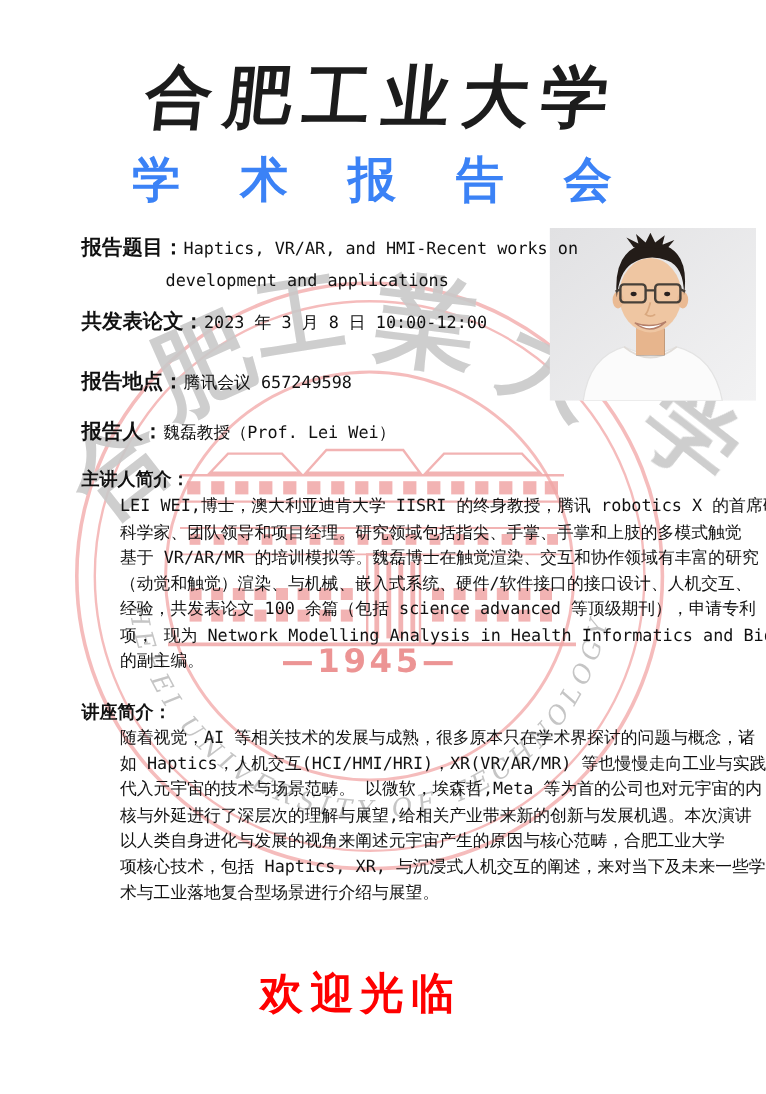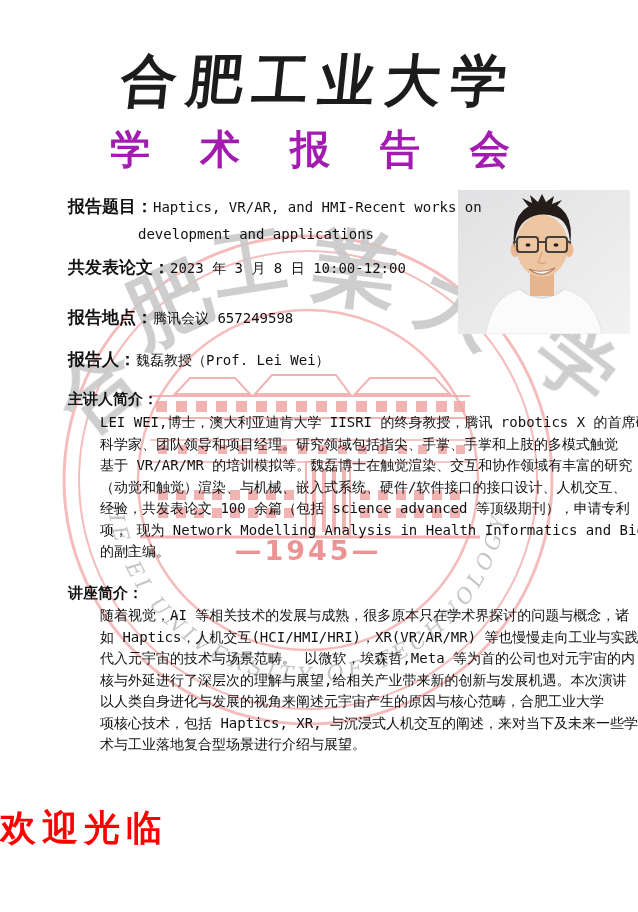--- a/index.html
+++ b/index.html
@@ -14,34 +14,34 @@
   
   .content{position:absolute;left:0;top:0;width:638px;height:912px;z-index:1;}
   .univ-name{
     position:absolute;left:0;top:44px;width:638px;text-align:center;
     font-family:"DejaVu Serif","Liberation Serif",serif;
     font-size:56px;font-weight:900;letter-spacing:10px;color:#1c1c1c;
     transform:skewX(-6deg);
   }
   .main-title{
     position:absolute;left:0;top:122px;width:638px;text-align:center;
-    font-size:40px;font-weight:800;color:#a21caf;letter-spacing:18px;
+    font-size:40px;font-weight:800;color:#3b82f6;letter-spacing:18px;
     font-family:"DejaVu Sans","Liberation Sans",sans-serif;
   }
   .row{position:absolute;left:68px;white-space:nowrap;font-size:14px;line-height:17px;}
   .row .lbl{font-weight:700;font-size:17px;font-family:Liberation Serif, serif;}
   .cont-line{position:absolute;left:138px;white-space:nowrap;font-size:14px;}
   .sec-head{
     position:absolute;left:68px;font-weight:700;font-size:15px;white-space:nowrap;
     font-family:Liberation Mono, monospace;
   }
   .para{position:absolute;left:68px;width:510px;font-size:14px;}
   .para .pline{height:21.5px;line-height:21.5px;white-space:nowrap;margin-left:32px;}
   .welcome{
-    position:absolute;left:0;top:804px;width:601px;text-align:left;
+    position:absolute;left:0;top:804px;width:601px;text-align:center;
     font-size:36px;font-weight:800;color:#fe0000;letter-spacing:6px;
     font-family:"DejaVu Sans","Liberation Sans",sans-serif;
   }
   .photo{position:absolute;left:458px;top:190px;width:172px;height:144px;}
 </style>
 </head>
 <body>
 
 <div class="page">
 

